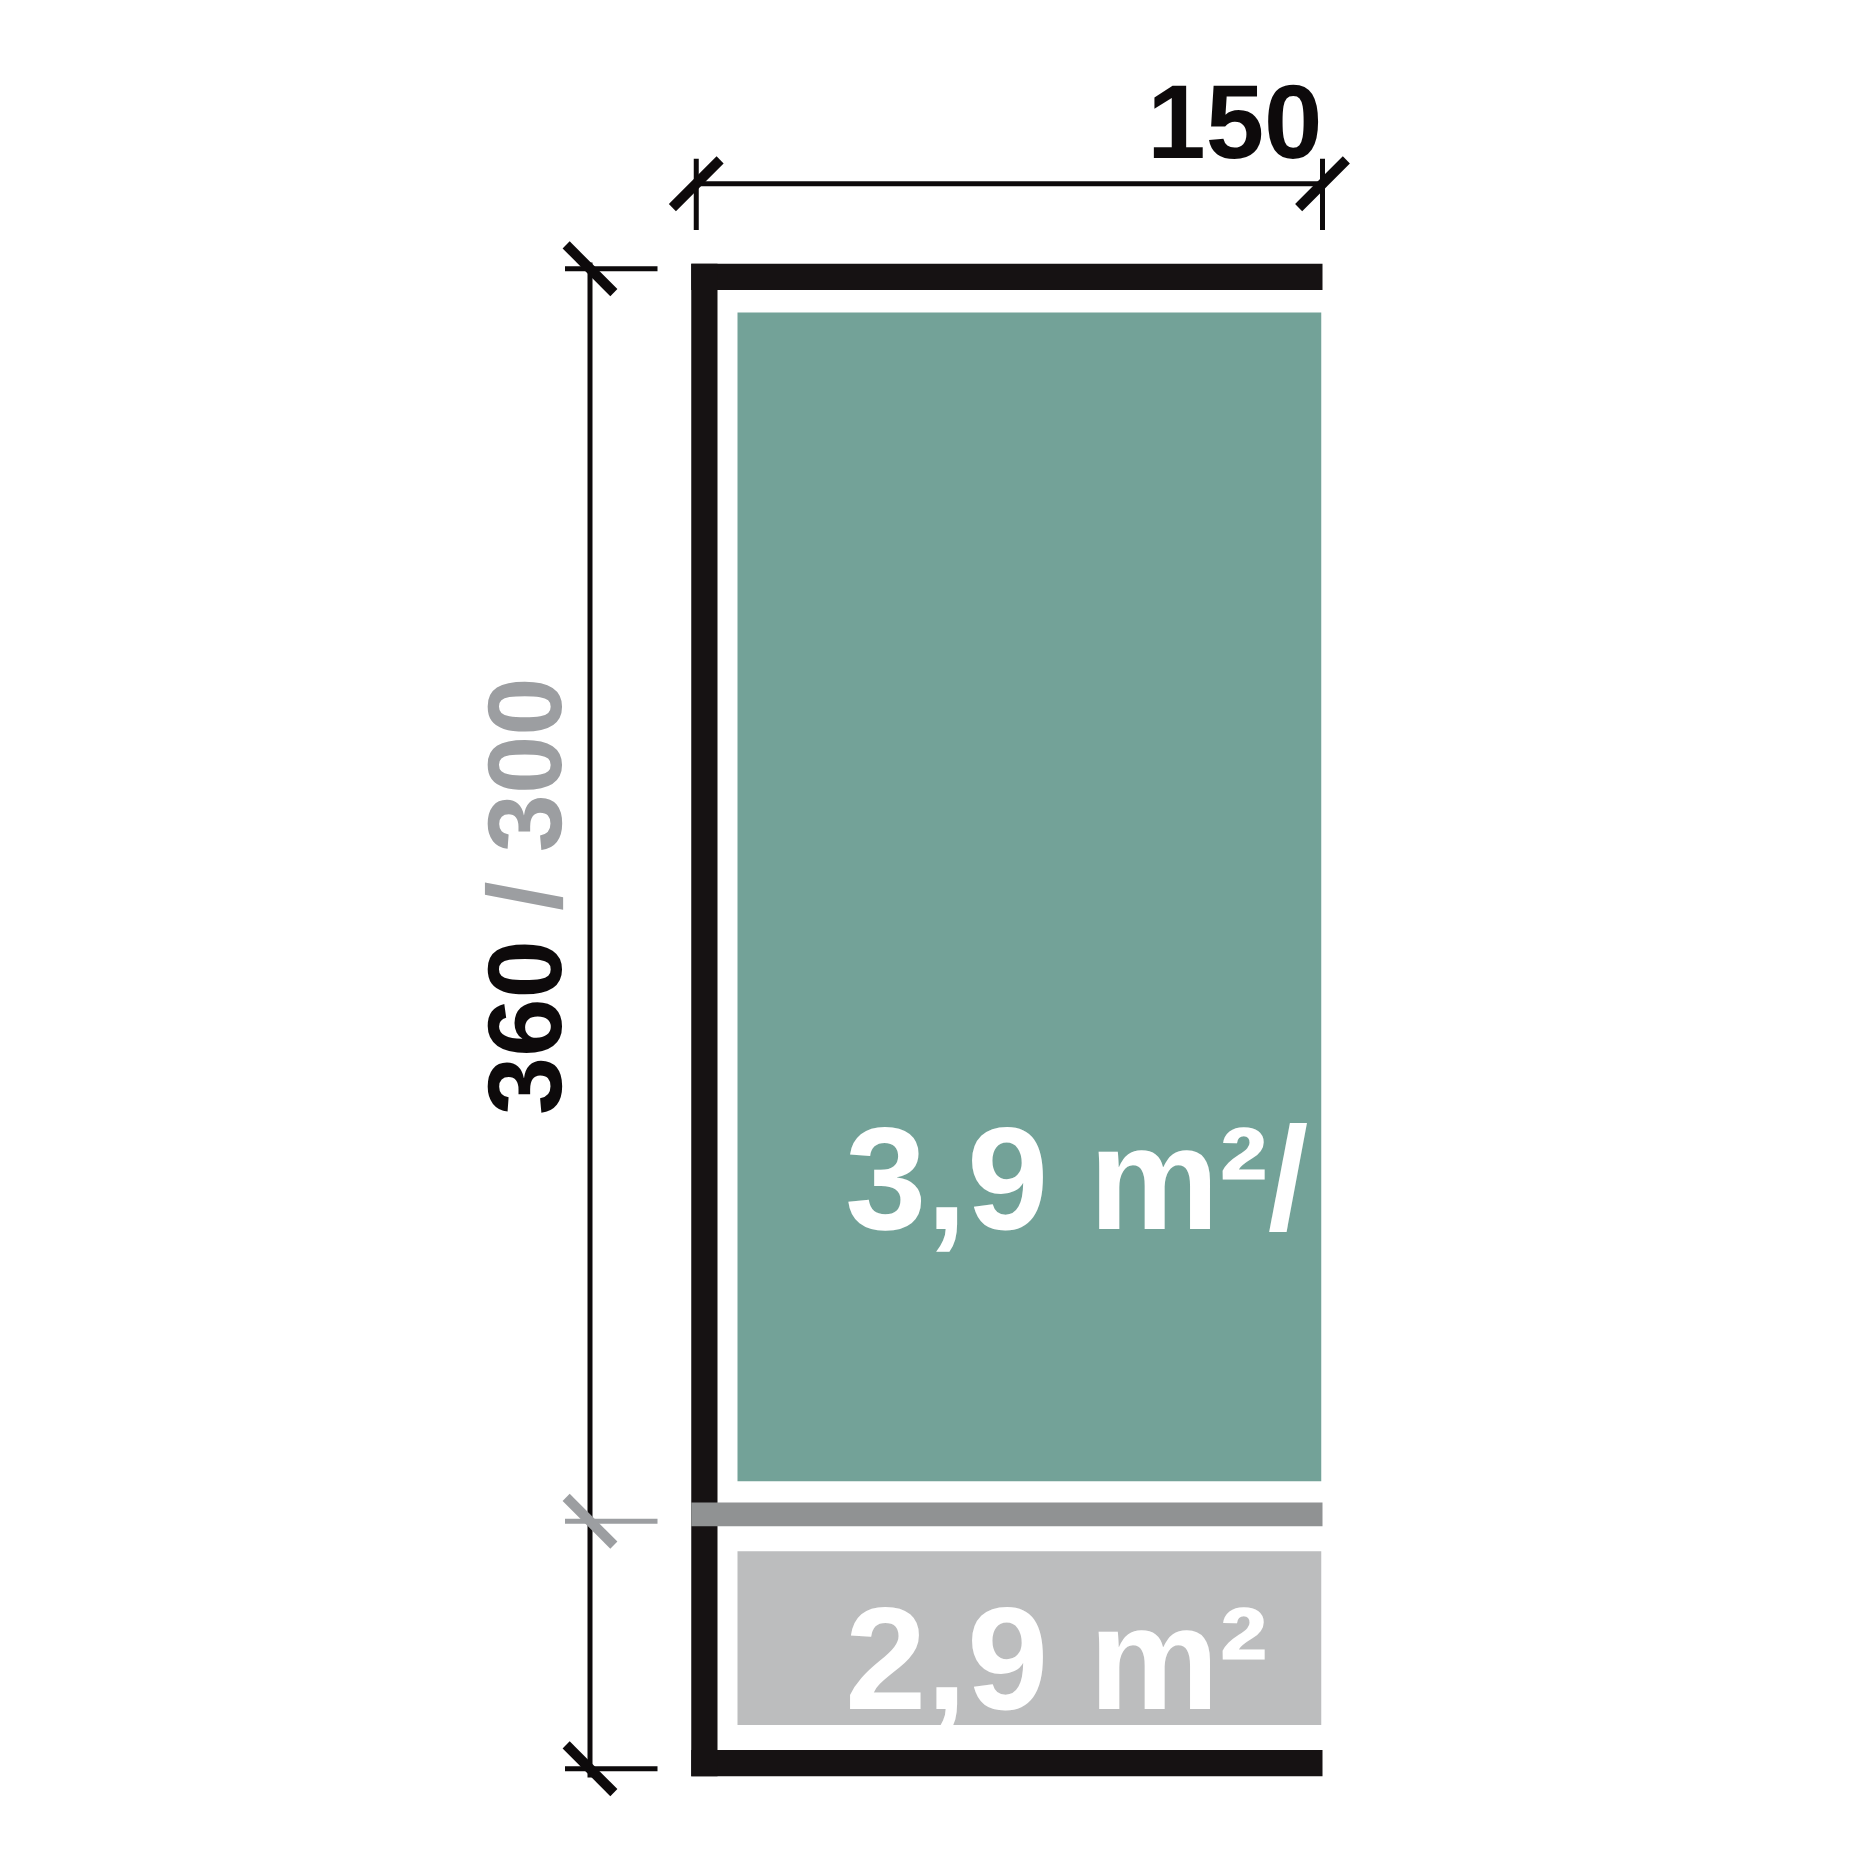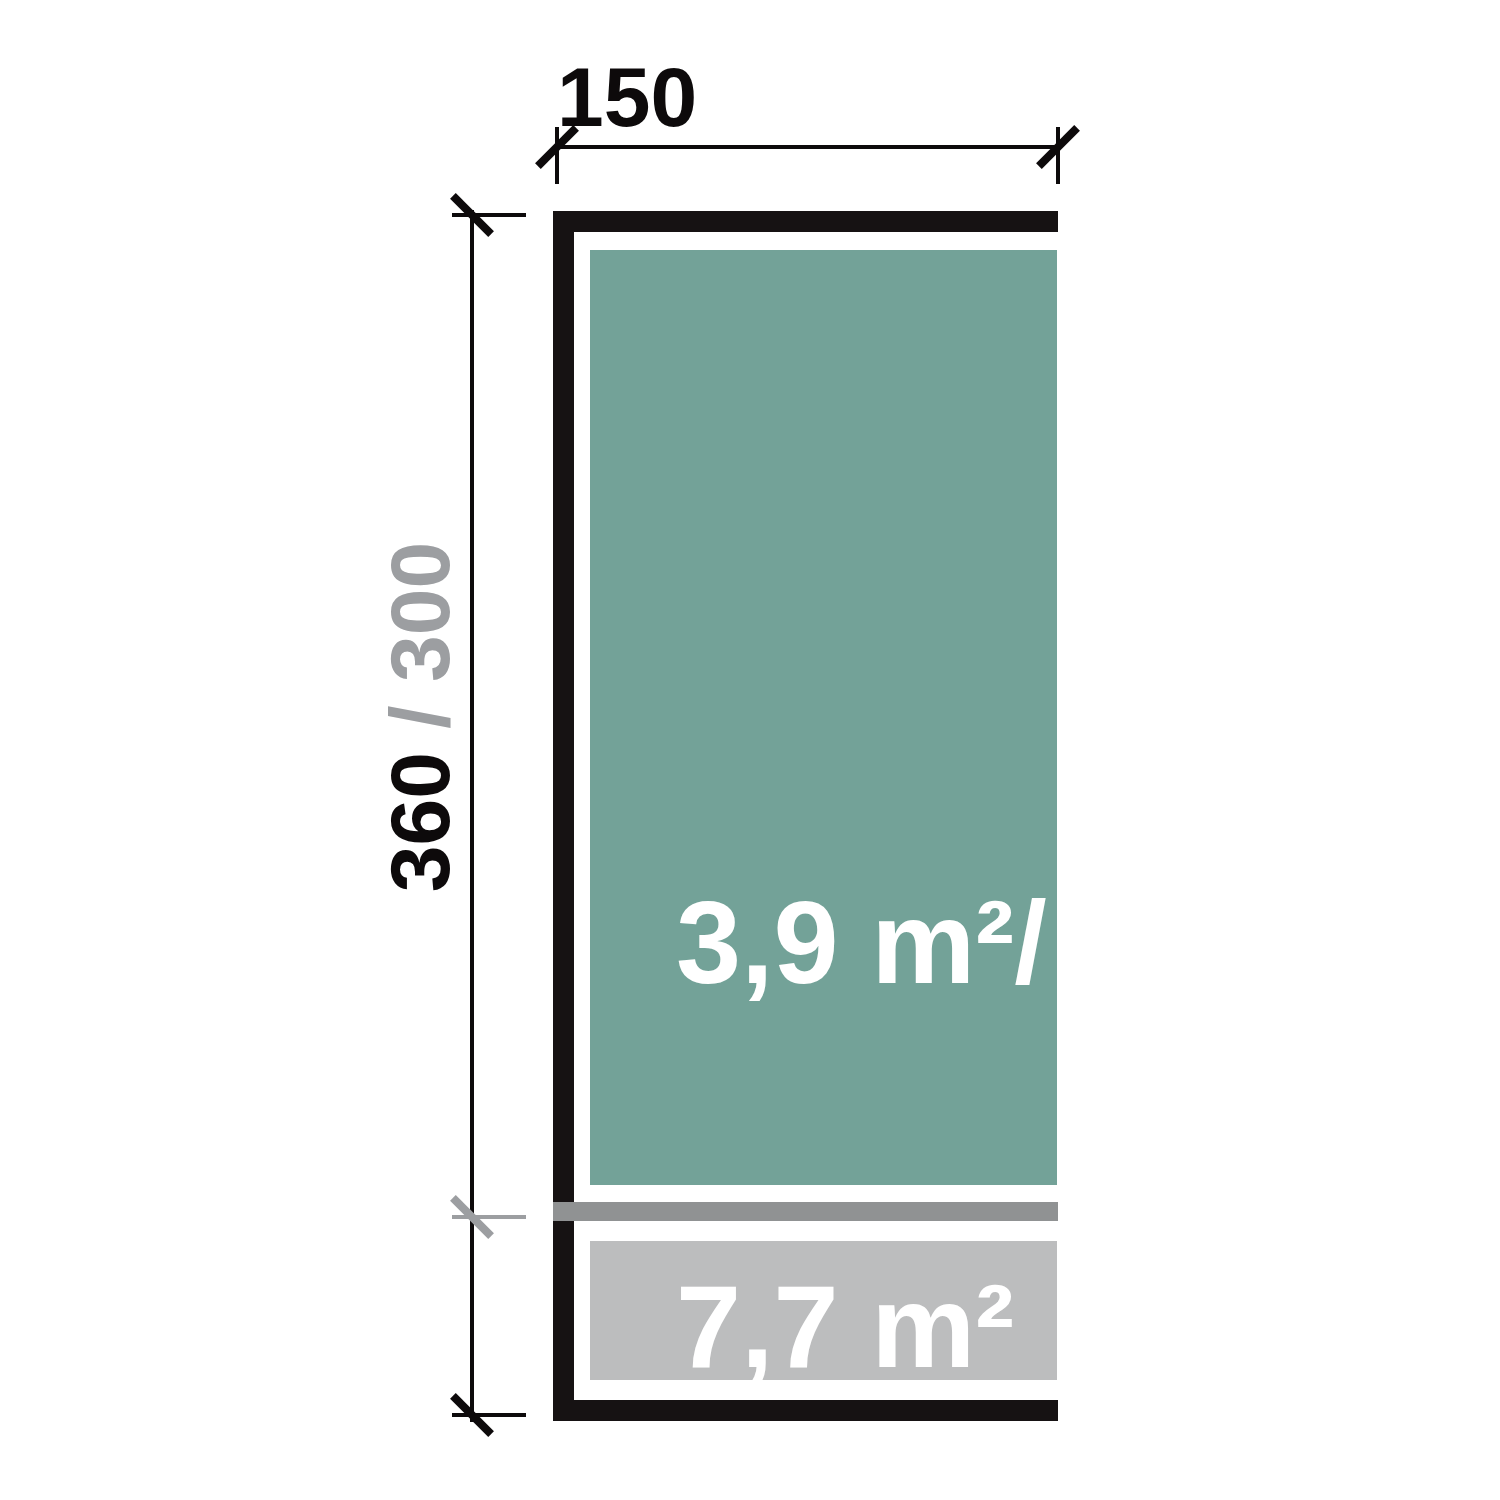--- a/index.html
+++ b/index.html
@@ -24,21 +24,21 @@
     position:absolute;
     font-weight:700;
     font-size:84px;
     line-height:1;
     color:#0d0a0b;
     letter-spacing:0px;
     white-space:pre;
   }
   .dim-label-top{
     left:557px;top:55px;width:501px;
-    text-align:left;
+    text-align:right;
   }
   .dim-label-left{
     left:120px;top:675px;width:600px;height:84px;
     display:flex;align-items:center;justify-content:center;
     transform:rotate(-90deg);
   }
   .dim-label-left .secondary{color:#9c9ea1;}
   
   .walls{
     position:absolute;
@@ -108,20 +108,20 @@
     <div class="tick bwd gray" style="left:445px;top:1213px;"></div>
     <div class="tick bwd" style="left:445px;top:1411px;"></div>
   </div>
 
   <div class="walls"></div>
 
   <div class="room-main"></div>
 
   <div class="area-label">
     <div>3,9 m²/</div>
-    <div>7,7 m²</div>
+    <div>2,9 m²</div>
   </div>
 
   <div class="divider"></div>
 
   <div class="room-terrace"></div>
 
 </div>
 
 </body></html>

